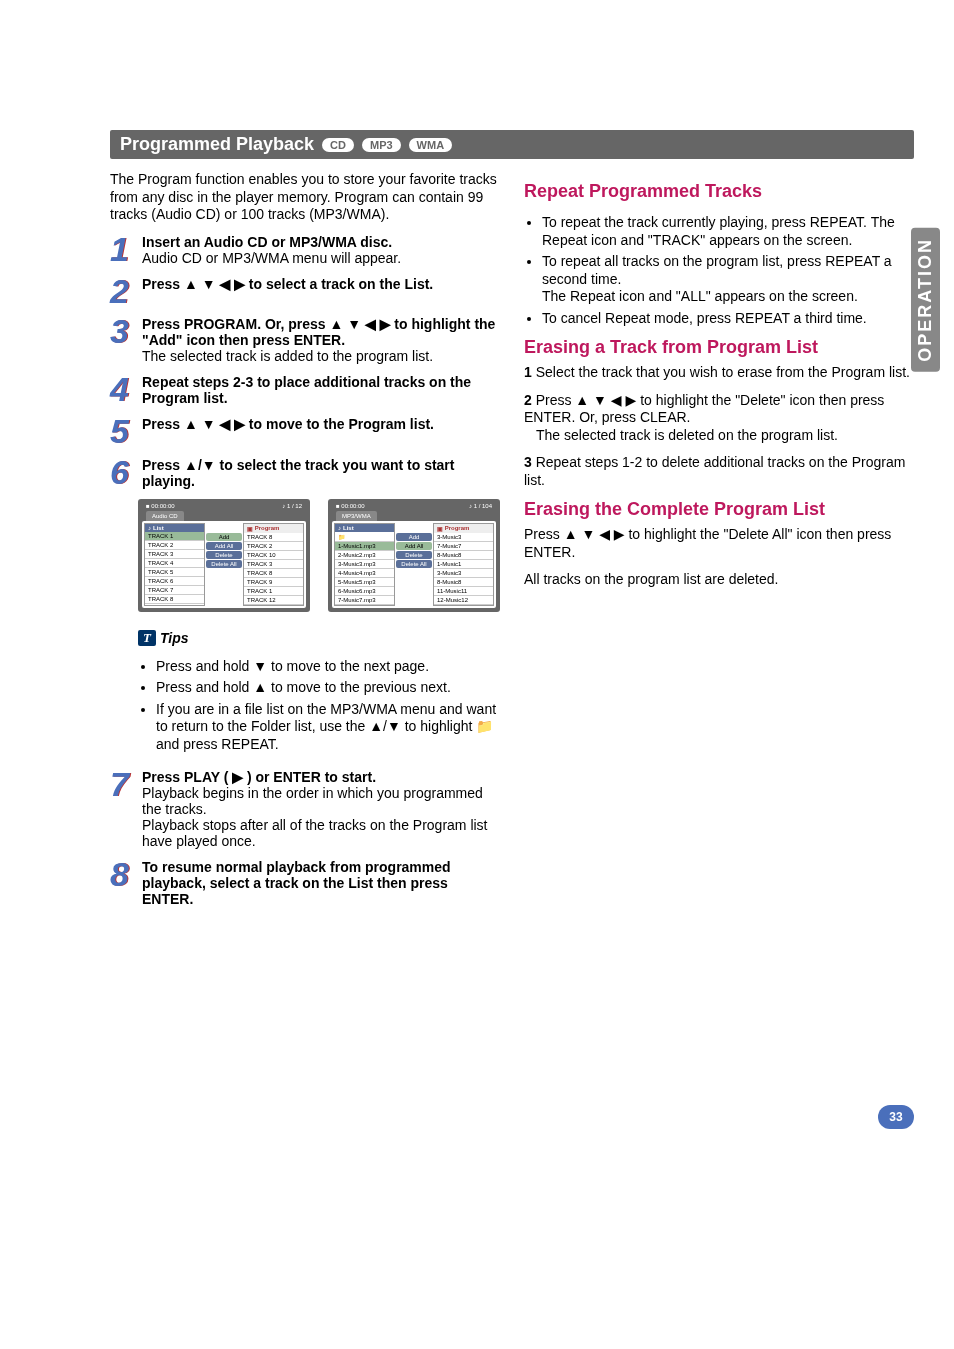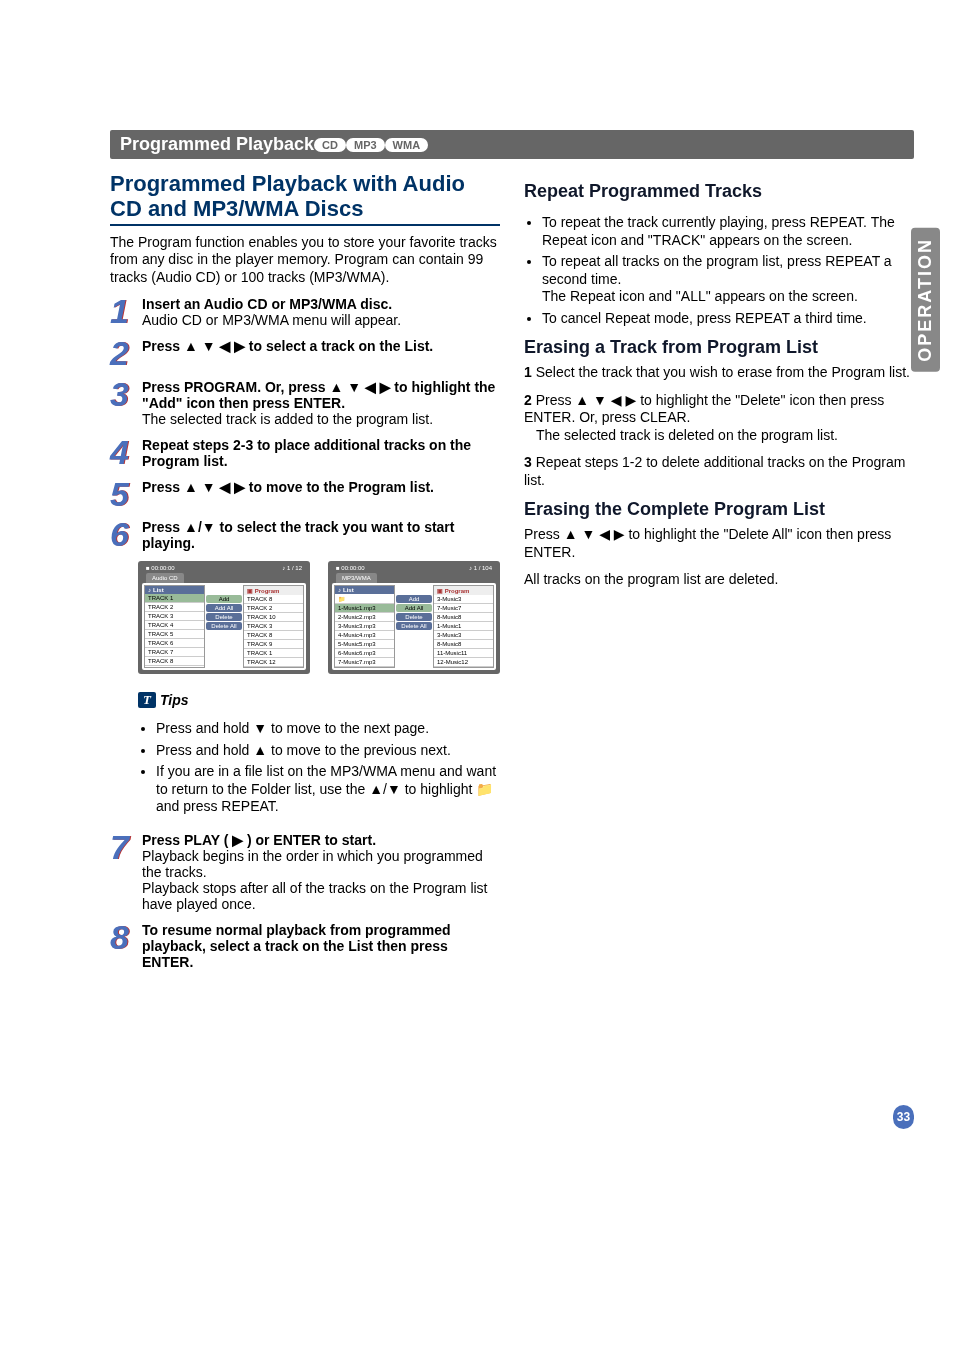--- a/index.html
+++ b/index.html
@@ -19,21 +19,21 @@
   .section-bar {
     background: #666;
     color: #fff;
     font-size: 18px;
     font-weight: bold;
     padding: 4px 10px;
     border-radius: 2px;
     margin-bottom: 12px;
     display: flex;
     align-items: center;
-    gap: 0;
+    gap: 8px;
   }
   .media-badge {
     background: #fff;
     color: #666;
     font-size: 11px;
     font-weight: bold;
     border-radius: 10px;
     padding: 1px 8px;
   }
   .columns {
@@ -49,21 +49,21 @@
     font-weight: bold;
     color: #003366;
     border-bottom: 2px solid #003366;
     margin: 0 0 8px 0;
     line-height: 1.15;
     padding-bottom: 2px;
   }
   h3.sub-title {
     font-size: 18px;
     font-weight: bold;
-    color: #0f172a;
+    color: #be185d;
     margin: 10px 0 6px 0;
   }
   p { margin: 0 0 10px 0; line-height: 1.25; }
   ul { margin: 12px 0 10px 0; padding-left: 18px; }
   li { margin-bottom: 4px; line-height: 1.25; }
   .step {
     display: flex;
     gap: 4px;
     margin-bottom: 10px;
   }
@@ -148,21 +148,21 @@
     letter-spacing: 2px;
     writing-mode: vertical-rl;
     transform: rotate(180deg);
     padding: 10px 4px;
     border-radius: 4px;
   }
   .page-num {
     position: absolute;
     right: 40px;
     bottom: 90px;
-    width: 21px; height: 24px;
+    width: 36px; height: 24px;
     background: #4a6fbb; color: #fff;
     border-radius: 12px;
     display: flex; align-items: center; justify-content: center;
     font-size: 12px; font-weight: bold;
   }
   .num-prefix { font-weight: bold; }
   .indent { margin-left: 12px; }
 </style>
 </head>
 <body>
@@ -172,21 +172,20 @@
   <div class="section-bar">
     <span>Programmed Playback</span>
     <span class="media-badge">CD</span>
     <span class="media-badge">MP3</span>
     <span class="media-badge">WMA</span>
   </div>
 
   <div class="columns">
 
     <div class="col">
-      <h2 class="main-title">Programmed Playback with Audio CD and MP3/WMA Discs</h2>
       <p>The Program function enables you to store your favorite tracks from any disc in the player memory. Program can contain 99 tracks (Audio CD) or 100 tracks (MP3/WMA).</p>
 
       <div class="step">
         <div class="step-num">1</div>
         <div class="step-body">
           <span class="bold">Insert an Audio CD or MP3/WMA disc.</span><br>
           <span>Audio CD or MP3/WMA menu will appear.</span>
         </div>
       </div>
 

